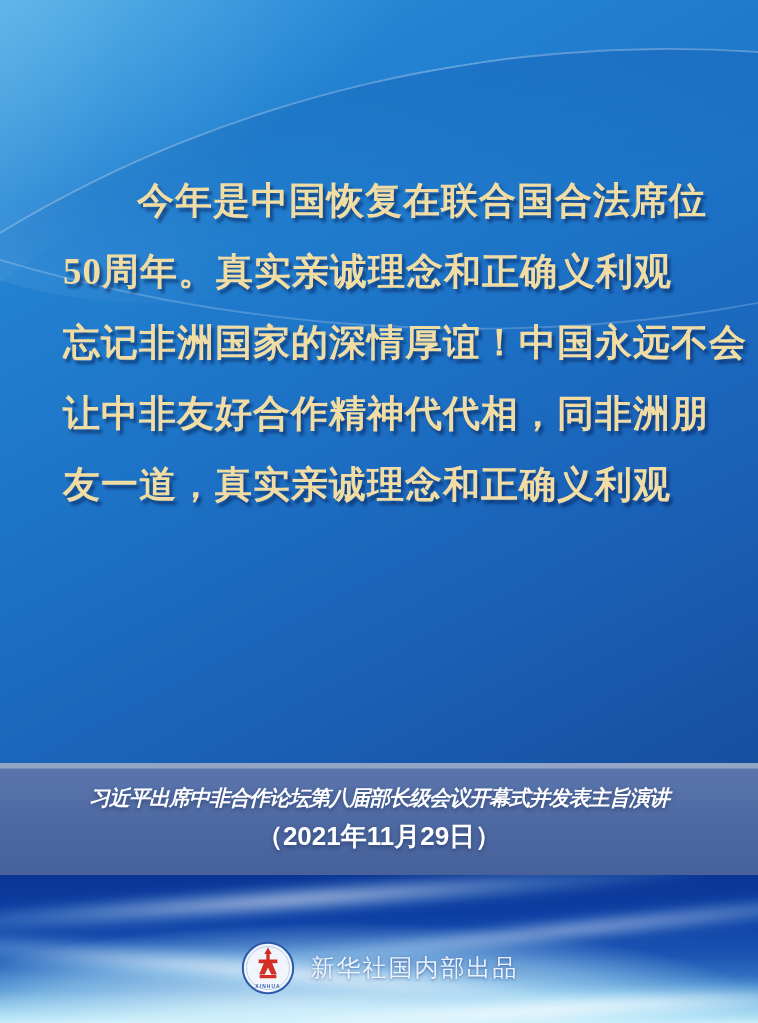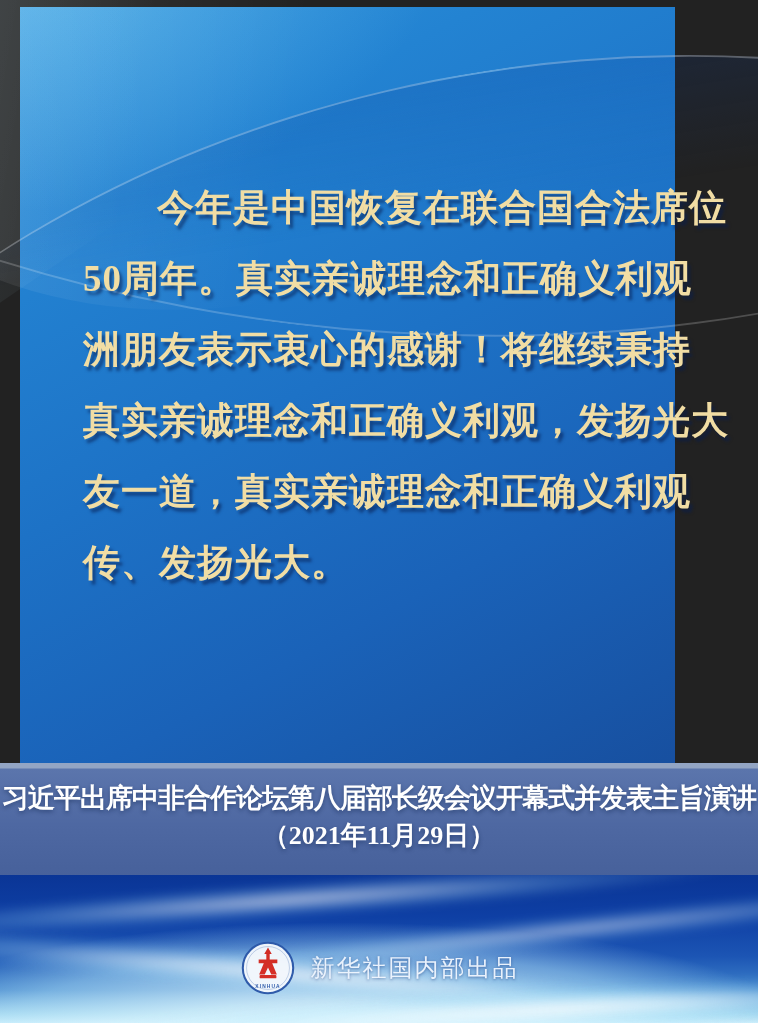--- a/index.html
+++ b/index.html
@@ -6,25 +6,24 @@
   .poster{
     position:relative;
     width:758px;height:1023px;
     overflow:hidden;
     font-family:"Liberation Sans","DejaVu Sans",sans-serif;
     margin:0 auto;
   }
 
   
   .main-bg{
-    position:absolute;left:0;top:7px;width:655px;height:763px;
+    position:absolute;left:0;top:0;width:758px;height:763px;
     background:
       radial-gradient(ellipse 760px 480px at -6% -12%, rgba(130,210,248,.55), rgba(130,210,248,0) 62%),
       linear-gradient(152deg,#2f94db 0%,#2383d2 22%,#1d72c6 48%,#1a62b8 72%,#174f9f 100%);
-    margin-left: 20px;
   }
   .wedge,.arc{position:absolute;pointer-events:none;}
   .w1{
     left:-210px;top:-330px;width:900px;height:620px;
     background:linear-gradient(115deg,rgba(255,255,255,.16),rgba(255,255,255,0) 55%);
     transform:rotate(-16deg);border-radius:50%;
   }
   .w2{
     left:-260px;top:-60px;width:760px;height:520px;
     background:linear-gradient(100deg,rgba(190,235,255,.22),rgba(190,235,255,0) 48%);
@@ -54,30 +53,30 @@
   .speech .indent{padding-left:74px;}
 
   
   .caption{
     position:absolute;left:0;top:763px;width:758px;height:112px;
     background:linear-gradient(180deg,#93a5c4 0,#93a5c4 5px,#5b75ac 6px,#4e68a2 55%,#47619b 100%);
     text-align:center;color:#ffffff;
   }
   .caption-title{
     margin-top:19px;
-    font-size:27px;font-weight:bold;letter-spacing:-1px;
+    font-size:21px;font-weight:bold;letter-spacing:-1px;
     line-height:32px;white-space:nowrap;
     text-shadow:0 2px 4px rgba(10,30,70,.45);
+    font-style:italic;
   }
   .caption-date{
     margin-top:7px;
     font-size:26px;font-weight:bold;letter-spacing:0;
     line-height:30px;
     text-shadow:0 2px 4px rgba(10,30,70,.45);
-    font-family:Liberation Serif, serif;
   }
 
   
   .footer{
     position:absolute;left:0;top:875px;width:758px;height:148px;
     background:
       radial-gradient(ellipse 620px 150px at 45% 108%, rgba(235,250,255,.95), rgba(190,235,252,.45) 55%, rgba(190,235,252,0) 75%),
       linear-gradient(180deg,#0a3596 0%,#0e3fa4 28%,#1c55b4 55%,#3e82ca 78%,#9fd2ec 94%,#cfeefb 100%);
     overflow:hidden;
   }
@@ -109,24 +108,23 @@
 
   <section class="main-bg">
     <div class="wedge w1"></div>
     <div class="wedge w2"></div>
     <div class="arc a1"></div>
     <div class="arc a2"></div>
 
     <div class="speech">
       <div class="line indent">今年是中国恢复在联合国合法席位</div>
       <div class="line">50周年。真实亲诚理念和正确义利观</div>
-      <div class="line">洲朋友表示衷心的感谢！将继续秉持</div>
-      <div class="line">真实亲诚理念和正确义利观，发扬光大</div>
+      <div class="line">忘记非洲国家的深情厚谊！中国永远不会</div>
+      <div class="line">让中非友好合作精神代代相，同非洲朋</div>
       <div class="line">友一道，真实亲诚理念和正确义利观</div>
-      <div class="line">传、发扬光大。</div>
     </div>
   </section>
 
   <section class="caption">
     <div class="caption-title">习近平出席中非合作论坛第八届部长级会议开幕式并发表主旨演讲</div>
     <div class="caption-date">（2021年11月29日）</div>
   </section>
 
   <section class="footer">
     <div class="streak s1"></div>

